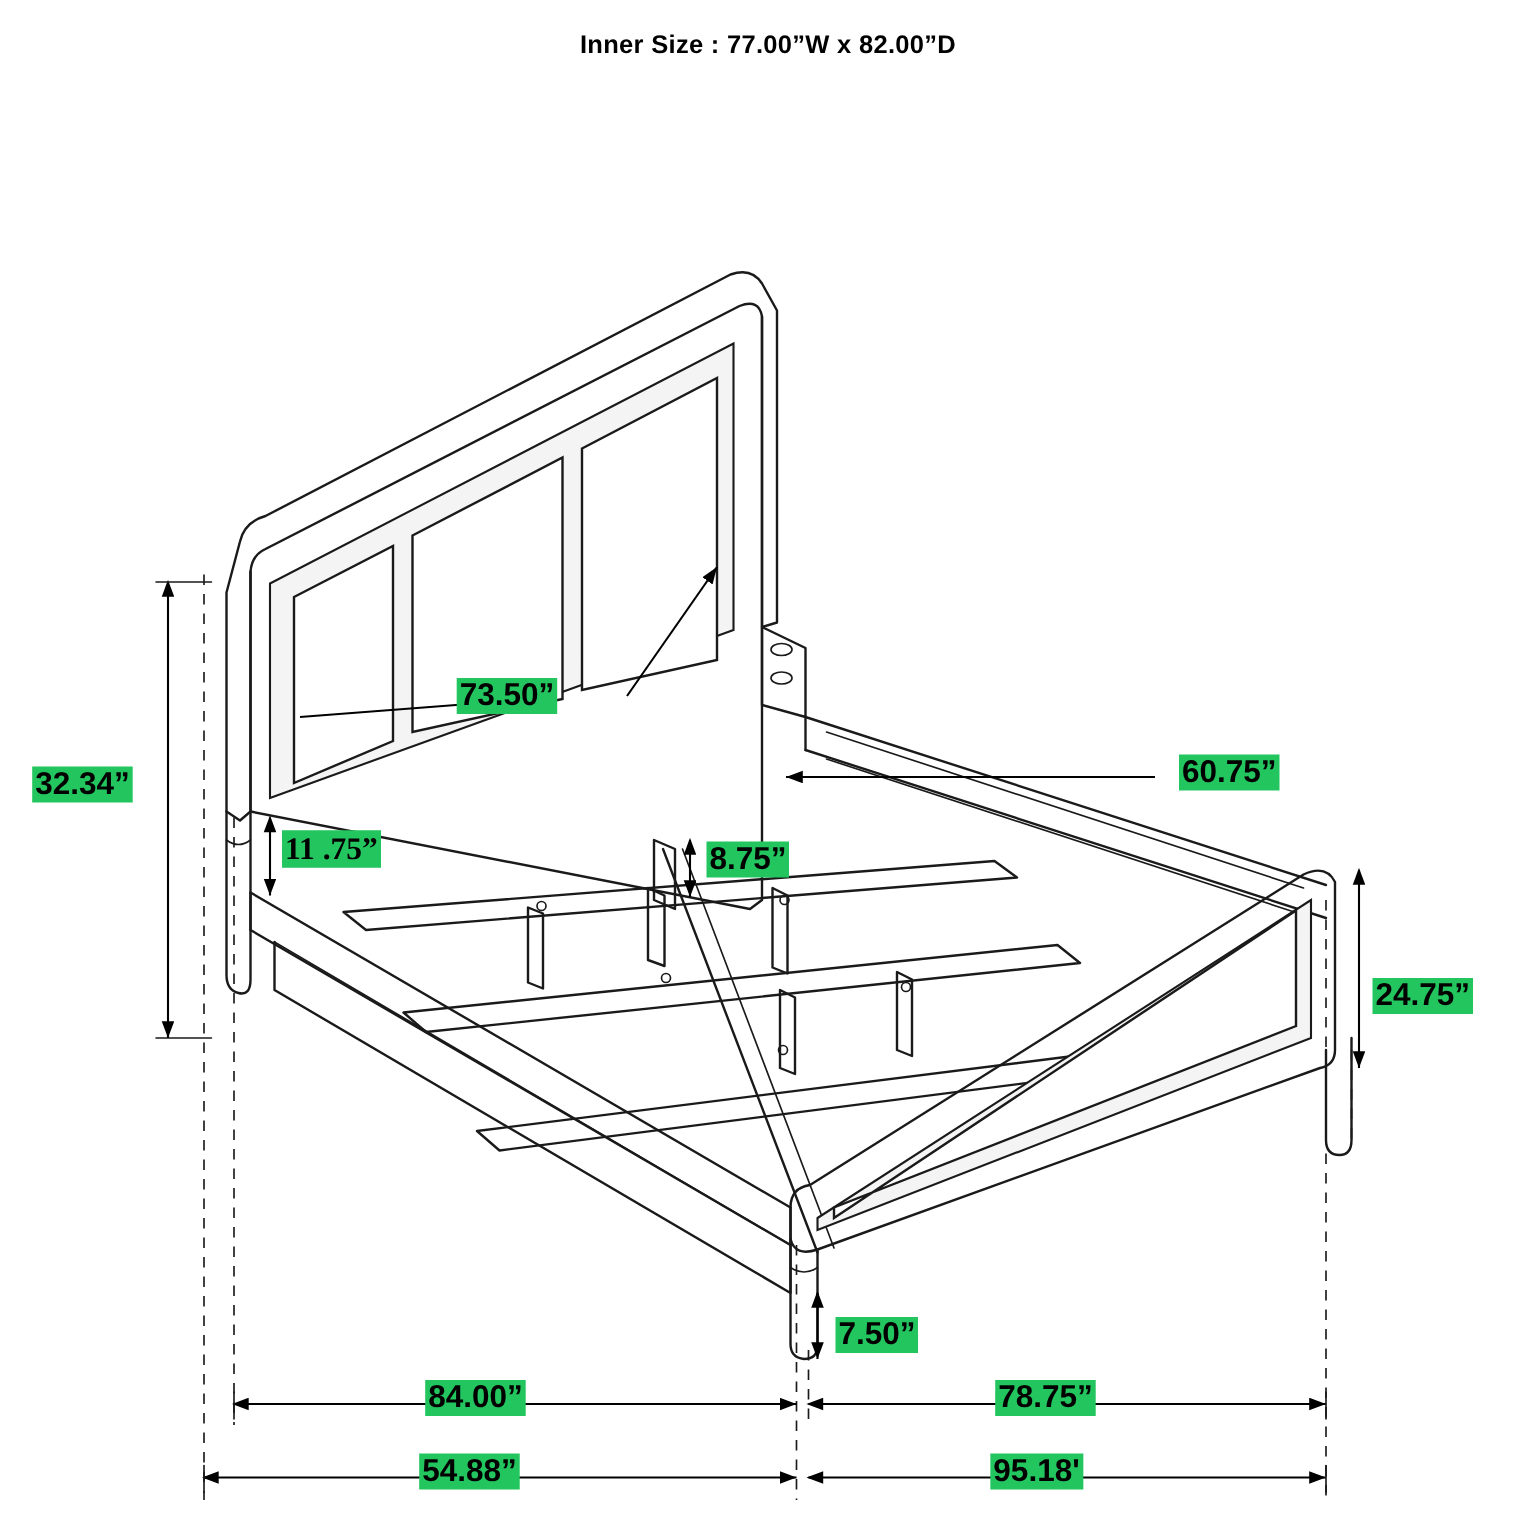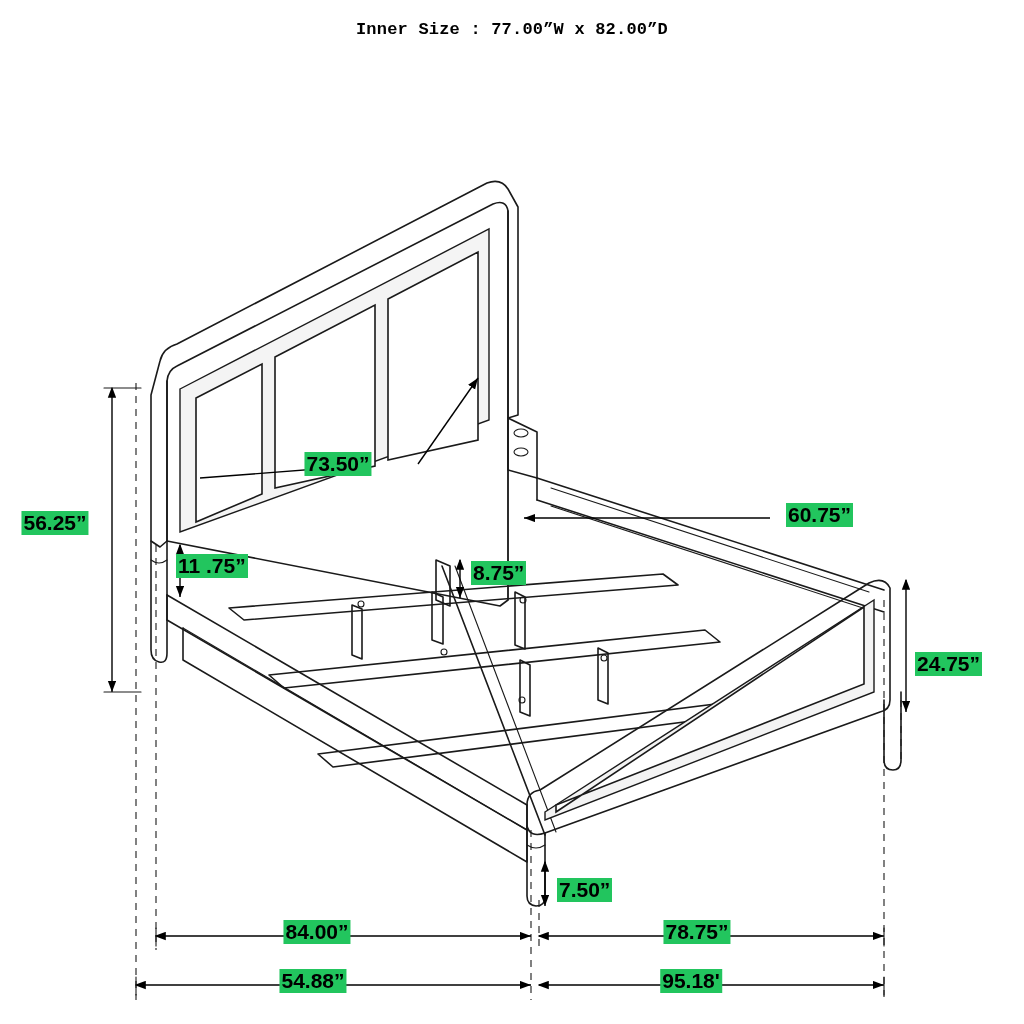--- a/index.html
+++ b/index.html
@@ -18,21 +18,20 @@
   }
   #title {
     position: absolute;
     top: 20px;
     left: 0;
     width: 100%;
     text-align: center;
     font-size: 17px;
     font-weight: bold;
     letter-spacing: 0.2px;
-    font-family: Liberation Mono, monospace;
   }
   .dim-label {
     position: absolute;
     font-size: 21px;
     font-weight: bold;
     white-space: nowrap;
     background: #22c55e;
     padding: 0 2px;
   }
   svg.drawing {
@@ -204,23 +203,23 @@
       <line class="thin" x1="156" y1="928" x2="156" y2="946"></line>
       <line class="thin" x1="884" y1="928" x2="884" y2="946"></line>
 
       <line class="dimline" x1="136" y1="985" x2="531" y2="985" marker-start="url(#ahs)" marker-end="url(#ah)"></line>
       <line class="dimline" x1="539" y1="985" x2="884" y2="985" marker-start="url(#ahs)" marker-end="url(#ah)"></line>
       <line class="thin" x1="136" y1="977" x2="136" y2="995"></line>
       <line class="thin" x1="884" y1="977" x2="884" y2="995"></line>
     </g>
   </svg>
 
-  <div class="dim-label" style="left:55px;  top:523px; transform:translate(-50%,-50%);">56.25”</div>
+  <div class="dim-label" style="left:55px;  top:523px; transform:translate(-50%,-50%);">32.34”</div>
   <div class="dim-label" style="left:338px; top:464px; transform:translate(-50%,-50%);">73.50”</div>
-  <div class="dim-label" style="left:176px; top:566px; transform:translate(0,-50%);">11 .75”</div>
+  <div class="dim-label" style="left:188px; top:566px; transform:translate(0,-50%);font-family:Liberation Serif, serif;">11 .75”</div>
   <div class="dim-label" style="left:471px; top:573px; transform:translate(0,-50%);">8.75”</div>
   <div class="dim-label" style="left:786px; top:515px; transform:translate(0,-50%);">60.75”</div>
   <div class="dim-label" style="left:915px; top:645px; transform:translate(0,-50%);margin-top:19px;">24.75”</div>
   <div class="dim-label" style="left:557px; top:890px; transform:translate(0,-50%);">7.50”</div>
   <div class="dim-label" style="left:317px; top:932px; transform:translate(-50%,-50%);">84.00”</div>
   <div class="dim-label" style="left:697px; top:932px; transform:translate(-50%,-50%);">78.75”</div>
   <div class="dim-label" style="left:313px; top:981px; transform:translate(-50%,-50%);">54.88”</div>
   <div class="dim-label" style="left:691px; top:981px; transform:translate(-50%,-50%);">95.18'</div>
 
 </div>

